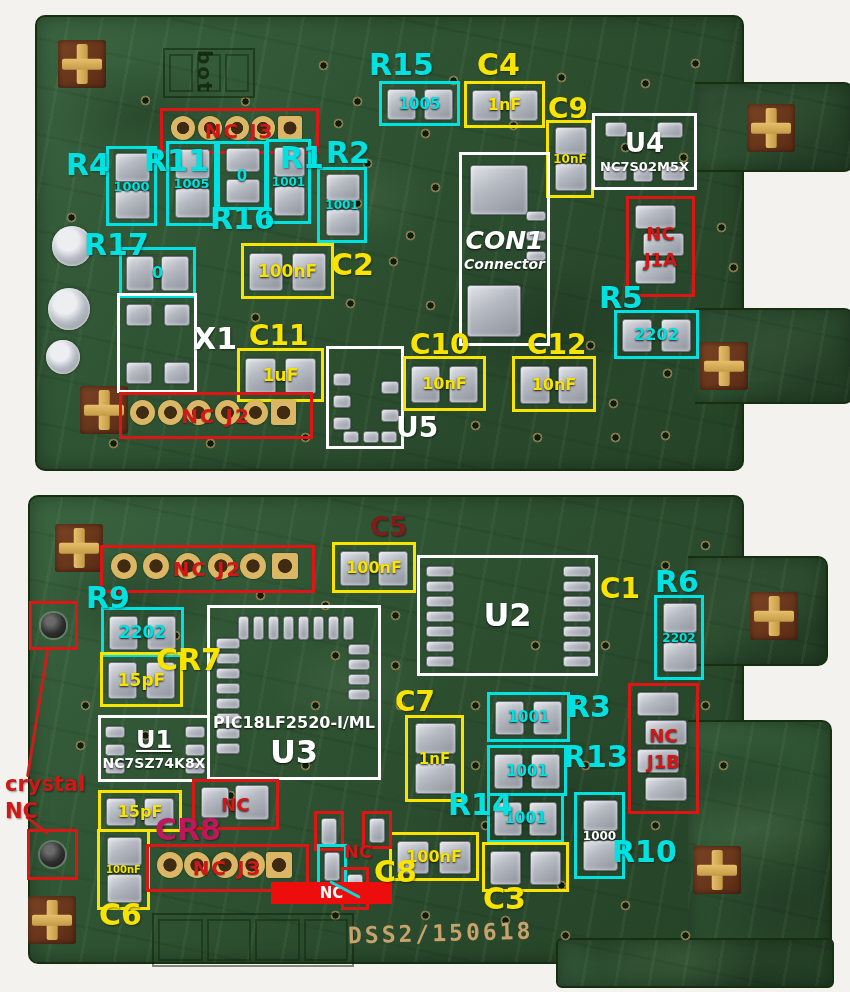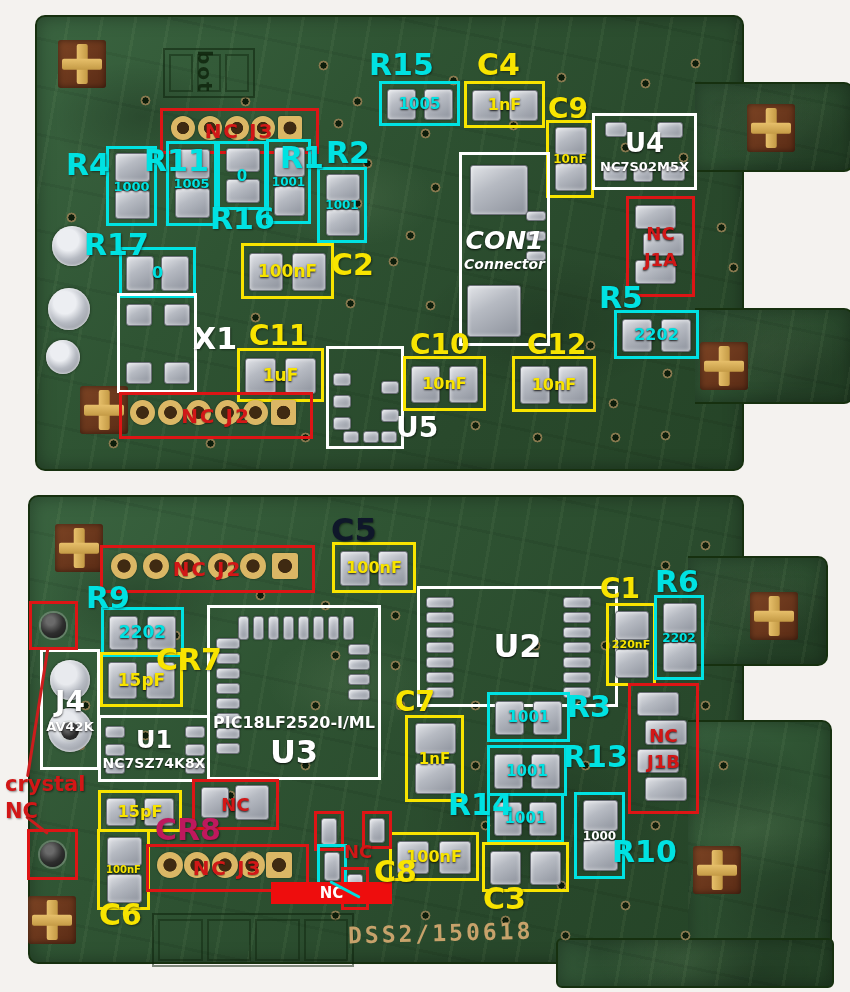--- a/index.html
+++ b/index.html
@@ -360,21 +360,21 @@
       <div class="ghole" style="left: 104.6px; top: 5px; width: 26px; height: 26px;"></div>
       <div class="ghole" style="left: 136.8px; top: 5px; width: 26px; height: 26px;"></div>
       <div class="gsq" style="left: 169px; top: 5px; width: 26px; height: 26px;"></div>
       <div class="jtext" style="font-size: 20px; color: rgb(210, 23, 23);">NC J2</div>
     </div>
     <div class="cbox" style="left: 332px; top: 542px; width: 78px; height: 45px; border-color: rgb(248, 228, 0);">
       <div class="pad" style="left: 6%; top: 14%; width: 36%; height: 72%;"></div>
       <div class="pad" style="right: 6%; top: 14%; width: 36%; height: 72%;"></div>
       <div class="cval" style="color: rgb(248, 228, 0); font-size: 16px;">100nF</div>
     </div>
-    <div class="clabel" style="left: 331px; top: 514px; font-size: 32px; color: #0f172a;">C5</div>
+    <div class="clabel" style="left: 370px; top: 514px; font-size: 26px; color: #7f1d1d;">C5</div>
     <div class="cbox" style="left: 101px; top: 607px; width: 77px; height: 44px; border-color: rgb(0, 226, 226);">
       <div class="pad" style="left: 6%; top: 14%; width: 36%; height: 72%;"></div>
       <div class="pad" style="right: 6%; top: 14%; width: 36%; height: 72%;"></div>
       <div class="cval" style="color: rgb(0, 226, 226); font-size: 17px;">2202</div>
     </div>
     <div class="clabel" style="left: 86px; top: 583px; font-size: 30px; color: rgb(0, 226, 226);">R9</div>
     <div class="cbox" style="left: 100px; top: 652px; width: 77px; height: 49px; border-color: rgb(248, 228, 0);">
       <div class="pad" style="left: 6%; top: 14%; width: 36%; height: 72%;"></div>
       <div class="pad" style="right: 6%; top: 14%; width: 36%; height: 72%;"></div>
       <div class="cval" style="color: rgb(248, 228, 0); font-size: 17px;">15pF</div>
@@ -399,79 +399,65 @@
       <div class="pad" style="left: 6px; top: 135px; width: 22px; height: 9px;"></div>
       <div class="pad" style="left: 138px; top: 36px; width: 20px; height: 9px;"></div>
       <div class="pad" style="left: 138px; top: 51px; width: 20px; height: 9px;"></div>
       <div class="pad" style="left: 138px; top: 66px; width: 20px; height: 9px;"></div>
       <div class="pad" style="left: 138px; top: 81px; width: 20px; height: 9px;"></div>
       <div class="iclines" style="justify-content: flex-end; padding-bottom: 4px;">
         <div style="font-size: 16px;">PIC18LF2520-I/ML</div>
         <div style="font-size: 32px;">U3</div>
       </div>
     </div>
-    <div class="cbox" style="left: 417px; top: 586px; width: 175px; height: 115px; border-color: rgb(255, 255, 255); padding-left: 20px;">
+    <div class="cbox" style="left: 417px; top: 555px; width: 175px; height: 115px; border-color: rgb(255, 255, 255);">
       <div class="pad" style="left: 6px; top: 8px; width: 26px; height: 9px;"></div>
       <div class="pad" style="left: 143px; top: 8px; width: 26px; height: 9px;"></div>
       <div class="pad" style="left: 6px; top: 23px; width: 26px; height: 9px;"></div>
       <div class="pad" style="left: 143px; top: 23px; width: 26px; height: 9px;"></div>
       <div class="pad" style="left: 6px; top: 38px; width: 26px; height: 9px;"></div>
       <div class="pad" style="left: 143px; top: 38px; width: 26px; height: 9px;"></div>
       <div class="pad" style="left: 6px; top: 53px; width: 26px; height: 9px;"></div>
       <div class="pad" style="left: 143px; top: 53px; width: 26px; height: 9px;"></div>
       <div class="pad" style="left: 6px; top: 68px; width: 26px; height: 9px;"></div>
       <div class="pad" style="left: 143px; top: 68px; width: 26px; height: 9px;"></div>
       <div class="pad" style="left: 6px; top: 83px; width: 26px; height: 9px;"></div>
       <div class="pad" style="left: 143px; top: 83px; width: 26px; height: 9px;"></div>
       <div class="pad" style="left: 6px; top: 98px; width: 26px; height: 9px;"></div>
       <div class="pad" style="left: 143px; top: 98px; width: 26px; height: 9px;"></div>
       <div class="iclines" style="justify-content: center; padding-bottom: 0px;">
         <div style="font-size: 32px;">U2</div>
       </div>
     </div>
-    <div class="cbox" style="left: 606px; top: 603px; width: 44px; height: 77px; border-color: rgb(248, 228, 0);">
-      <div class="pad" style="top: 6%; left: 14%; width: 72%; height: 36%;"></div>
-      <div class="pad" style="bottom: 6%; left: 14%; width: 72%; height: 36%;"></div>
-      <div class="cval" style="color: rgb(248, 228, 0); font-size: 11px;">220nF</div>
-    </div>
     <div class="clabel" style="left: 600px; top: 575px; font-size: 28px; color: rgb(248, 228, 0);">C1</div>
     <div class="cbox" style="left: 654px; top: 595px; width: 44px; height: 79px; border-color: rgb(0, 226, 226);">
       <div class="pad" style="top: 6%; left: 14%; width: 72%; height: 36%;"></div>
       <div class="pad" style="bottom: 6%; left: 14%; width: 72%; height: 36%;"></div>
       <div class="cval" style="color: rgb(0, 226, 226); font-size: 12px;">2202</div>
     </div>
     <div class="clabel" style="left: 655px; top: 567px; font-size: 30px; color: rgb(0, 226, 226);">R6</div>
     <div class="cbox" style="left: 628px; top: 683px; width: 65px; height: 125px; border-color: rgb(221, 21, 21);">
       <div class="pad" style="left: 6px; top: 6px; width: 40.3px; height: 22.25px;"></div>
       <div class="pad" style="left: 14px; top: 34.25px; width: 40.3px; height: 22.25px;"></div>
       <div class="pad" style="left: 6px; top: 62.5px; width: 40.3px; height: 22.25px;"></div>
       <div class="pad" style="left: 14px; top: 90.75px; width: 40.3px; height: 22.25px;"></div>
       <div class="iclines" style="justify-content: center; color: rgb(210, 23, 23); gap: 4px;">
         <div style="font-size: 18px;">NC</div>
         <div style="font-size: 18px;">J1B</div>
       </div>
     </div>
-    <div class="cbox" style="left: 40px; top: 649px; width: 54px; height: 115px; border-color: rgb(255, 255, 255);">
-      <div class="jbig" style="left: 7px; top: 8px; width: 40px; height: 40px;"></div>
-      <div class="jbig" style="left: 5px; top: 56px; width: 44px; height: 44px;"></div>
-      <div class="dhole" style="left: 18px; top: 70px; width: 18px; height: 18px;"></div>
-      <div class="iclines" style="justify-content: center; padding-bottom: 0px;">
-        <div style="font-size: 28px;">J4</div>
-        <div style="font-size: 13px;">AV42K</div>
-      </div>
-    </div>
     <div class="cbox" style="left: 98px; top: 715px; width: 106px; height: 61px; border-color: rgb(255, 255, 255);">
       <div class="pad" style="left: 4px; top: 8px; width: 18px; height: 10px;"></div>
       <div class="pad" style="left: 4px; top: 26px; width: 18px; height: 10px;"></div>
       <div class="pad" style="left: 4px; top: 44px; width: 18px; height: 10px;"></div>
       <div class="pad" style="left: 84px; top: 8px; width: 18px; height: 10px;"></div>
       <div class="pad" style="left: 84px; top: 26px; width: 18px; height: 10px;"></div>
       <div class="pad" style="left: 84px; top: 44px; width: 18px; height: 10px;"></div>
       <div class="iclines" style="justify-content: center; padding-bottom: 0px;">
-        <div style="font-size: 24px;">U1</div>
+        <div style="font-size: 24px; text-decoration: underline;">U1</div>
         <div style="font-size: 14px;">NC7SZ74K8X</div>
       </div>
     </div>
     <div class="cbox" style="left: 405px; top: 715px; width: 53px; height: 81px; border-color: rgb(248, 228, 0);">
       <div class="pad" style="top: 6%; left: 14%; width: 72%; height: 36%;"></div>
       <div class="pad" style="bottom: 6%; left: 14%; width: 72%; height: 36%;"></div>
       <div class="cval" style="color: rgb(248, 228, 0); font-size: 15px;">1nF</div>
     </div>
     <div class="clabel" style="left: 395px; top: 688px; font-size: 28px; color: rgb(248, 228, 0);">C7</div>
     <div class="cbox" style="left: 487px; top: 692px; width: 77px; height: 44px; border-color: rgb(0, 226, 226);">

